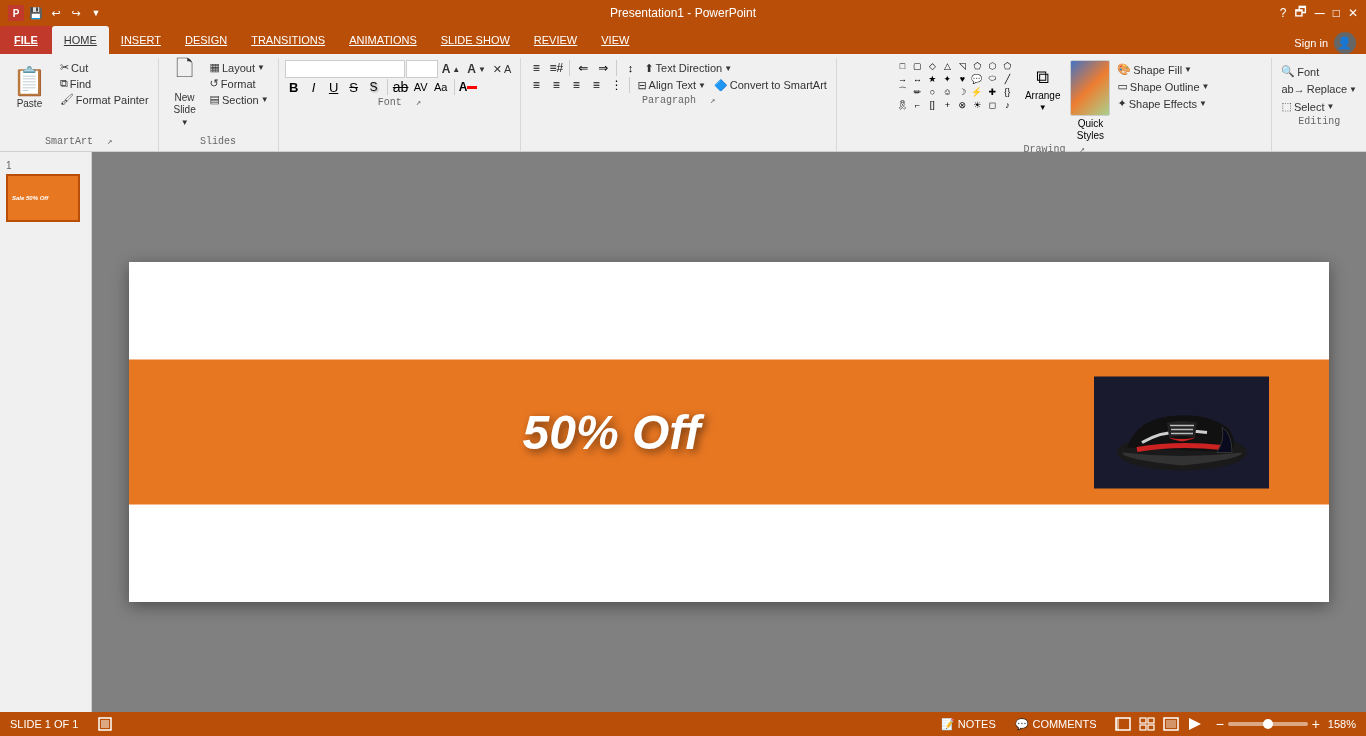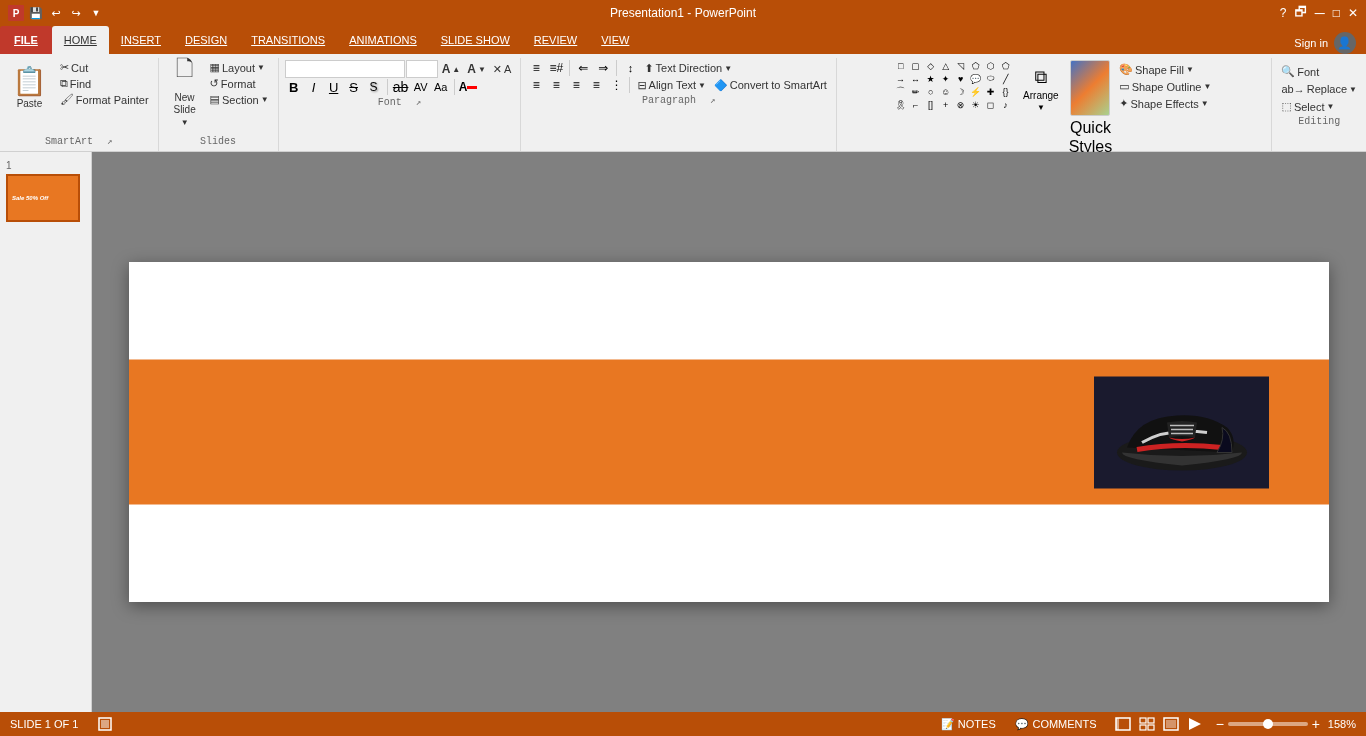--- a/index.html
+++ b/index.html
@@ -518,21 +518,21 @@
       </div>
 
       <div class="arrange-btn">
         <div style="font-size:18px;">⧉</div>
         <div style="font-size:10px;">Arrange</div>
         <div style="font-size:8px;">▼</div>
       </div>
 
       <div style="display:flex; flex-direction:column; align-items:center; cursor:pointer; gap:2px;">
         <div class="quick-styles-btn"></div>
-        <div style="font-size:16px; text-align:center; line-height:1.2;">Quick<br>Styles</div>
+        <div style="font-size:10px; text-align:center; line-height:1.2;">Quick<br>Styles</div>
       </div>
 
       <div class="ribbon-col" style="gap:2px; justify-content:flex-start; padding-top:2px;">
         <div class="r-sm">
           <span style="color:#e87722;">🎨</span>
           <span>Shape Fill</span>
           <span class="dropdown-arrow">▼</span>
         </div>
         <div class="r-sm">
           <span>▭</span>
@@ -585,20 +585,21 @@
       </div>
     </div>
   </div>
 
   <div class="canvas-area">
     <div class="slide-canvas">
 
       <div style="position:absolute; top:50%; left:0; right:0; transform:translateY(-50%); height:145px; background:#e87722; display:flex; align-items:center; width:100%;">
 
         <div style="flex:1; display:flex; flex-direction:column; align-items:center; justify-content:center; gap:8px;">
+          <div style="font-size:48px; font-weight:900; font-style:italic; color:white; text-shadow:3px 3px 8px rgba(0,0,0,0.5); line-height:1;">50% Off</div>
         </div>
 
         <div style="width:175px; height:112px; background:#1a1a2e; margin-right:60px; display:flex; align-items:center; justify-content:center; overflow:hidden; flex-shrink:0;">
 
           <svg width="150" height="90" viewBox="0 0 150 90">
 
             <ellipse cx="75" cy="65" rx="65" ry="18" fill="#1a1a1a"></ellipse>
 
             <path d="M20 60 Q30 30 70 28 Q100 26 120 40 Q130 50 125 65 Z" fill="#111111"></path>
 

